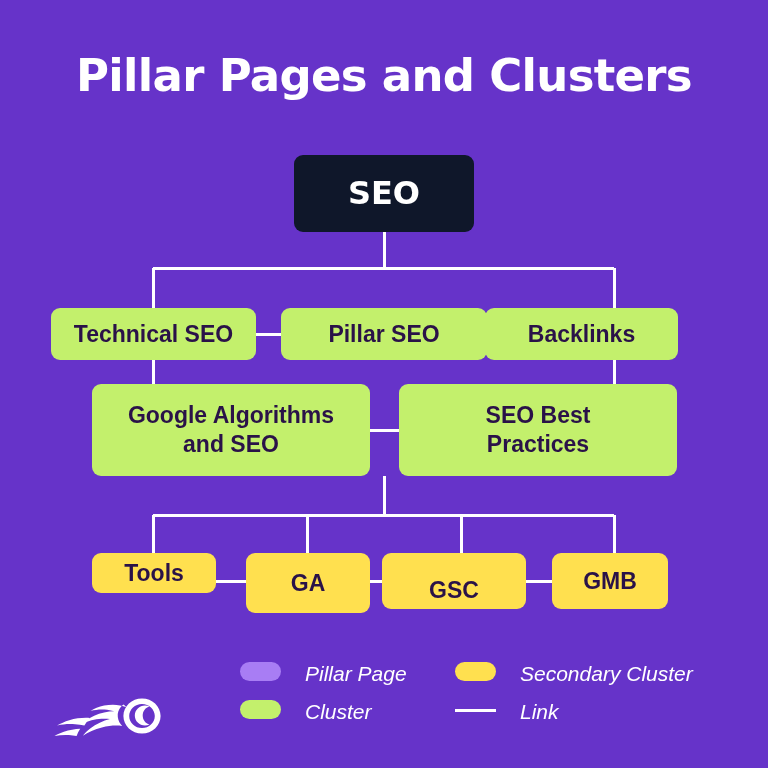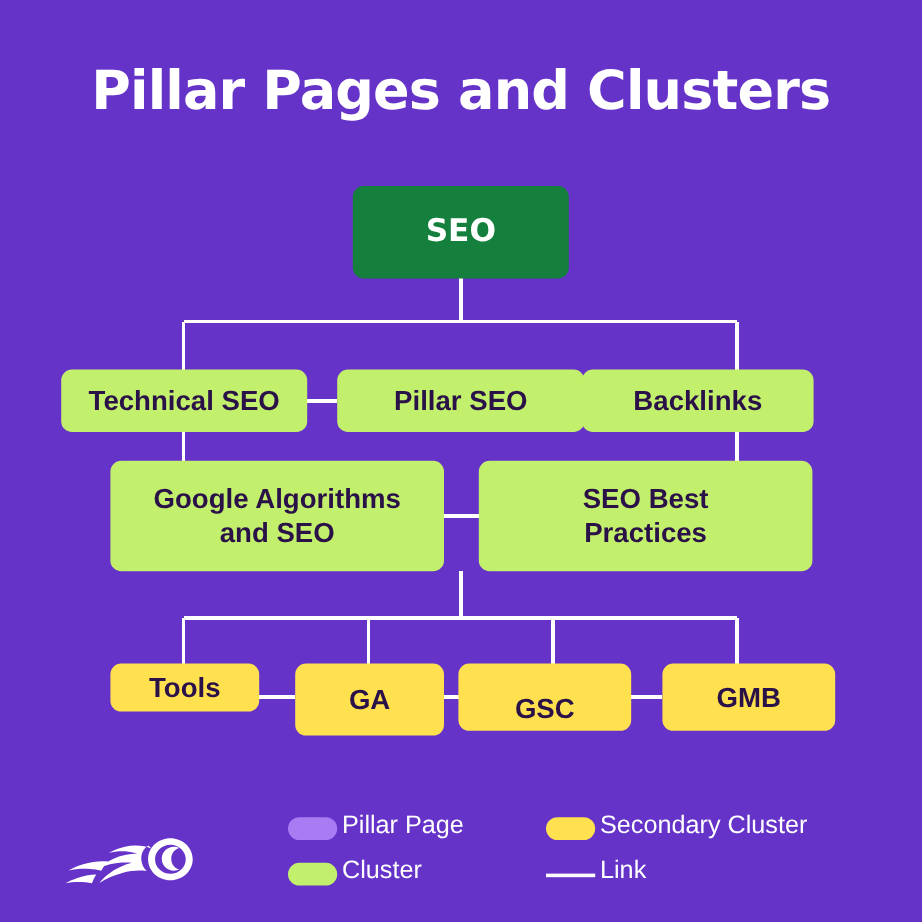--- a/index.html
+++ b/index.html
@@ -60,47 +60,48 @@
     color: #2a1248;
     font-family: "Liberation Sans", sans-serif;
     font-size: 23px;
     font-weight: 700;
     line-height: 29px;
     padding: 4px 8px;
     z-index: 2;
   }
 
   .node.pillar {
-    background: #15803d;
+    background: #0f172a;
     color: #ffffff;
     font-weight: 700;
-    font-size: 26px;
+    font-size: 32px;
     font-family: "DejaVu Sans", sans-serif;
   }
 
   .node.cluster   { background: #c3f06c; }
   .node.secondary { background: #ffe04f; }
 
   
   #legend {
     position: absolute;
     left: 240px;
     top: 662px;
     width: 490px;
     display: grid;
     grid-template-columns: 215px 275px;
     grid-template-rows: 38px 38px;
     align-items: center;
   }
 
   .legend-item {
     display: flex;
-    align-items: flex-end;
-    gap: 4px;
+    align-items: flex-start;
+    gap: 24px;
     height: 38px;
+    font-style: italic;
   }
 
   .swatch {
     width: 41px;
     height: 19px;
     border-radius: 10px;
     flex: 0 0 auto;
   }
 
   .swatch.pillar    { background: #a87df4; }
@@ -211,21 +212,21 @@
   </div>
 
   <div class="node secondary" style="left:246px; top:553px; width:124px; height:60px;">
     <span>GA</span>
   </div>
 
   <div class="node secondary" style="left:382px; top:553px; width:144px; height:56px;align-items:flex-end;">
     <span>GSC</span>
   </div>
 
-  <div class="node secondary" style="left:552px; top:553px; width:144px; height:56px;">
+  <div class="node secondary" style="left:552px; top:553px; width:116px; height:56px;">
     <span>GMB</span>
   </div>
 
   <div id="legend">
 
     <div class="legend-item">
       <span class="swatch pillar"></span>
       <span class="legend-label">Pillar Page</span>
     </div>
 

